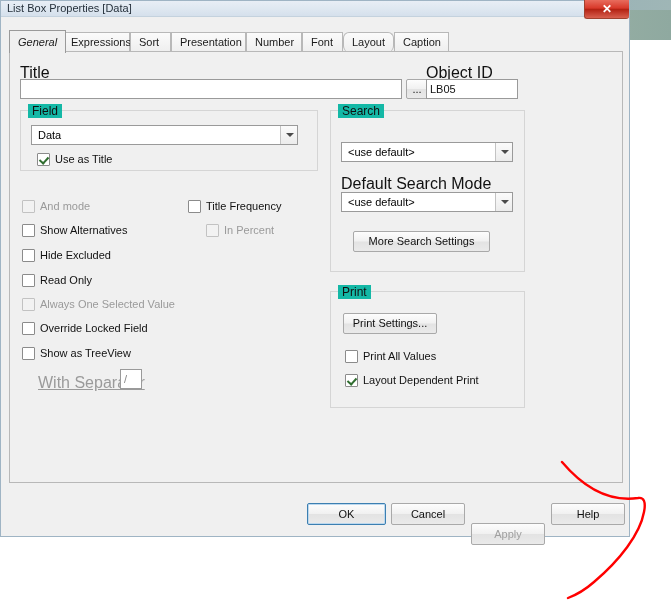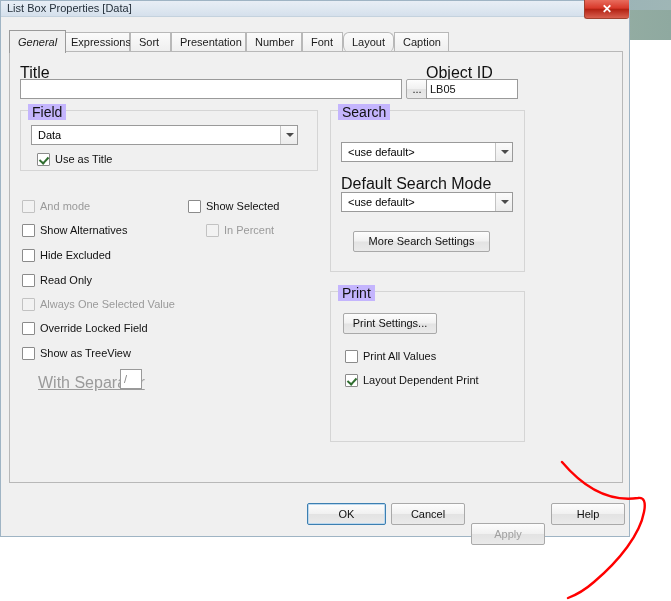--- a/index.html
+++ b/index.html
@@ -187,23 +187,23 @@
 
   
   .group {
     position: absolute;
     border: 1px solid #d5d5d5;
     box-sizing: border-box;
   }
   .group > .gtitle {
     position: absolute;
     top: -7px; left: 7px;
-    background: #c4b5fd;
+    background: #14b8a6;
     padding: 0 4px;
-    font-size: 14px;
+    font-size: 12px;
     color: #111;
     white-space: nowrap;
   }
 
   
   .cb {
     position: absolute;
     font-size: 11px;
     white-space: nowrap;
     color: #111;
@@ -291,21 +291,21 @@
         <span class="ctext">Use as Title</span>
       </div>
     </div>
 
     <div class="cb disabled" style="left:12px; top:148px;">
       <span class="box"></span>
       <span class="ctext">And mode</span>
     </div>
     <div class="cb" style="left:178px; top:148px;">
       <span class="box"></span>
-      <span class="ctext">Show Selected</span>
+      <span class="ctext">Title Frequency</span>
     </div>
 
     <div class="cb" style="left:12px; top:172px;">
       <span class="box"></span>
       <span class="ctext">Show Alternatives</span>
     </div>
     <div class="cb disabled" style="left:196px; top:172px;">
       <span class="box"></span>
       <span class="ctext">In Percent</span>
     </div>
@@ -345,21 +345,21 @@
         <span class="carrow"></span>
       </div>
       <div class="lbl" style="left:10px; top:64px;">Default Search Mode</div>
       <div class="combo" style="left:10px; top:81px; width:172px; height:20px;">
         <span class="cval">&lt;use default&gt;</span>
         <span class="carrow"></span>
       </div>
       <div class="btn" style="left:22px; top:120px; width:137px; height:21px; line-height:19px;">More Search Settings</div>
     </div>
 
-    <div class="group" style="left:320px; top:239px; width:195px; height:151px;">
+    <div class="group" style="left:320px; top:239px; width:195px; height:117px;">
       <span class="gtitle">Print</span>
       <div class="btn" style="left:12px; top:21px; width:94px; height:21px; line-height:19px;">Print Settings...</div>
       <div class="cb" style="left:14px; top:58px;">
         <span class="box"></span>
         <span class="ctext">Print All Values</span>
       </div>
       <div class="cb" style="left:14px; top:82px;">
         <span class="box checked"></span>
         <span class="ctext">Layout Dependent Print</span>
       </div>

